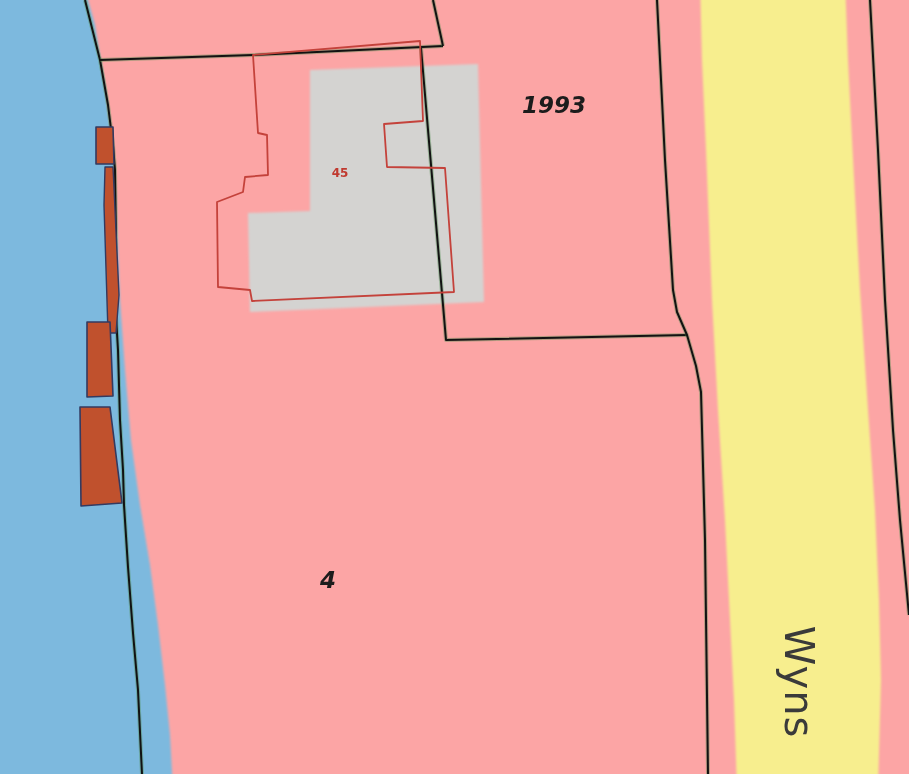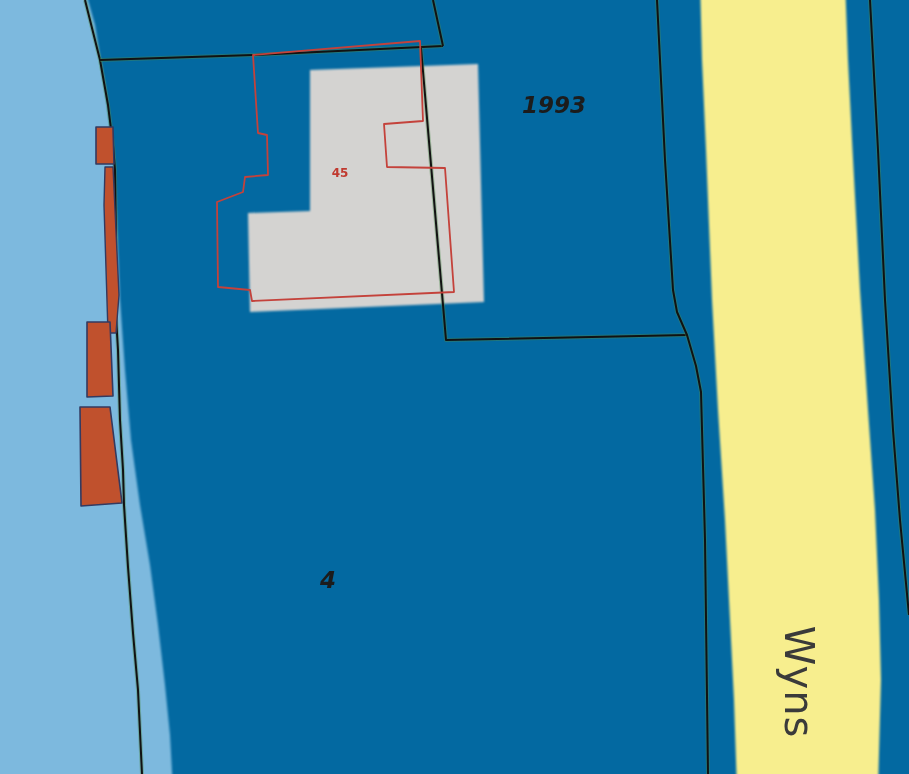--- a/index.html
+++ b/index.html
@@ -6,21 +6,21 @@
     margin: 0;
     padding: 0;
     background: #ffffff;
     font-family: "DejaVu Sans", sans-serif;
   }
   .map-frame {
     position: relative;
     width: 909px;
     height: 774px;
     overflow: hidden;
-    background: #0369a1;
+    background: #fca5a5;
   }
   .map-frame svg {
     display: block;
     width: 909px;
     height: 774px;
   }
   text { user-select: none; }
 </style>
 </head>
 <body>

